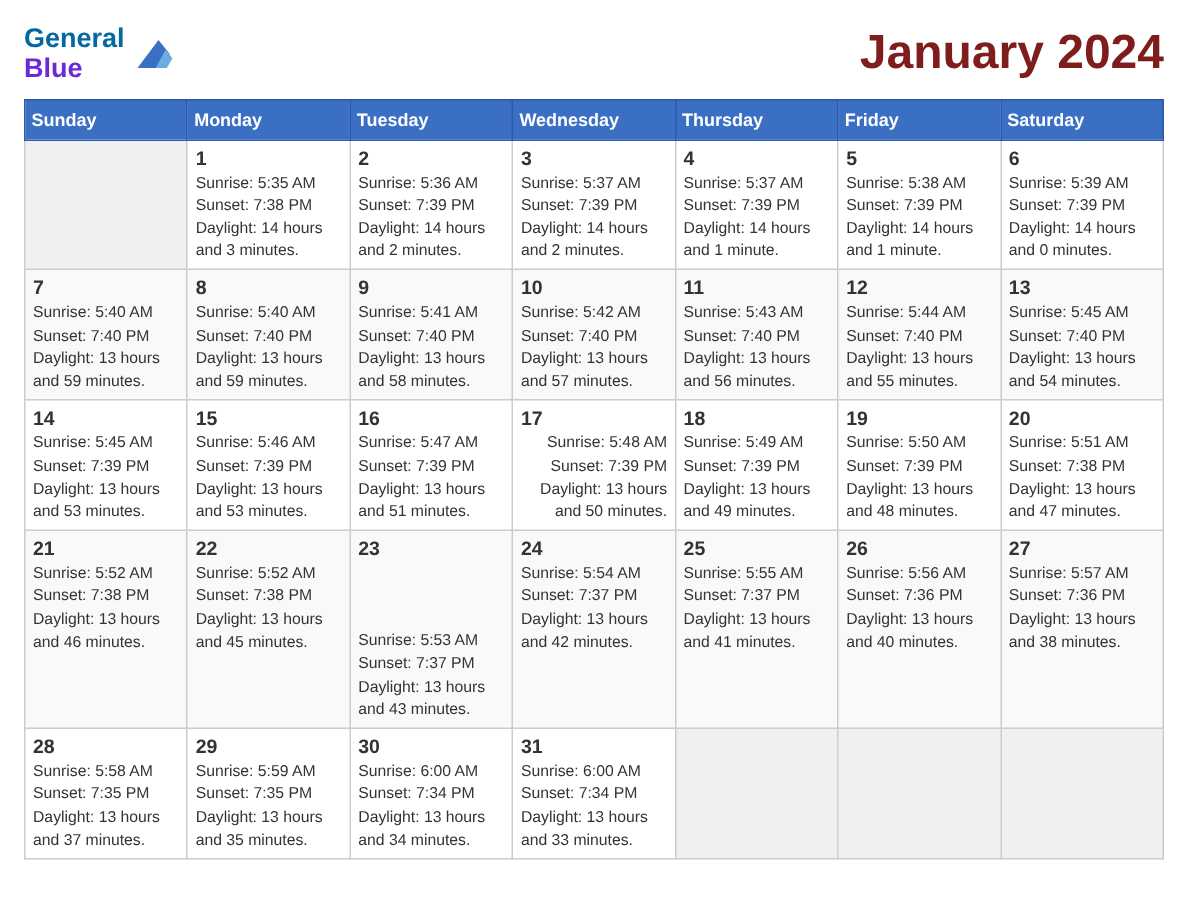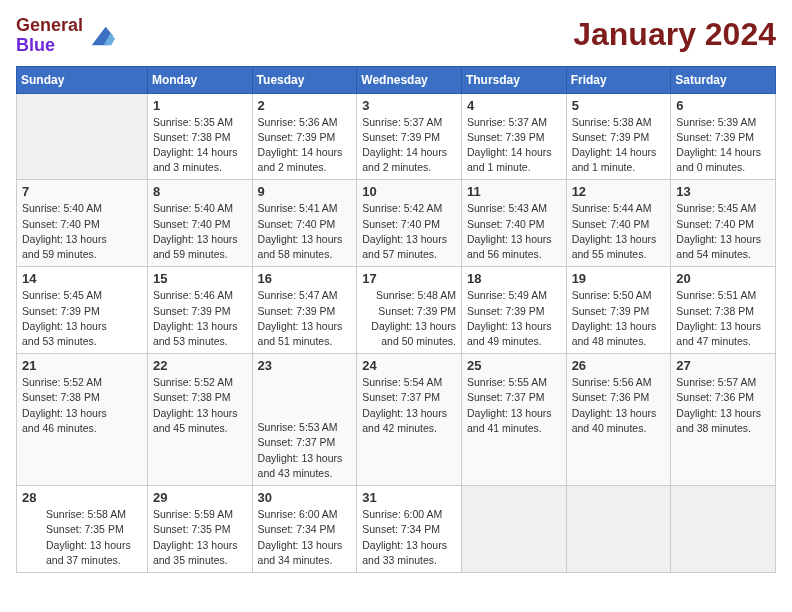--- a/index.html
+++ b/index.html
@@ -21,21 +21,21 @@
       align-items: center;
     }
     .logo-text {
       display: flex;
       flex-direction: column;
       line-height: 1.1;
     }
     .logo-general {
       font-size: 18px;
       font-weight: bold;
-      color: #7f1d1d;
+      color: #0369a1;
     }
     .logo-blue {
       font-size: 18px;
       font-weight: bold;
       color: #6d28d9;
     }
     .logo-icon {
       width: 28px;
       height: 28px;
       margin-left: 4px;
@@ -318,21 +318,21 @@
           <span class="day-number">27</span>
           <div class="day-info" style="white-space: pre-line;">Sunrise: 5:57 AM
 Sunset: 7:36 PM
 Daylight: 13 hours
 and 38 minutes.</div>
         </td>
       </tr>
       <tr>
         <td>
           <span class="day-number">28</span>
-          <div class="day-info" style="white-space: pre-line; margin-left: 24px;">Sunrise: 5:58 AM
+          <div class="day-info" style="white-space: pre-line;">Sunrise: 5:58 AM
 Sunset: 7:35 PM
 Daylight: 13 hours
 and 37 minutes.</div>
         </td>
         <td>
           <span class="day-number">29</span>
           <div class="day-info" style="white-space: pre-line;">Sunrise: 5:59 AM
 Sunset: 7:35 PM
 Daylight: 13 hours
 and 35 minutes.</div>

